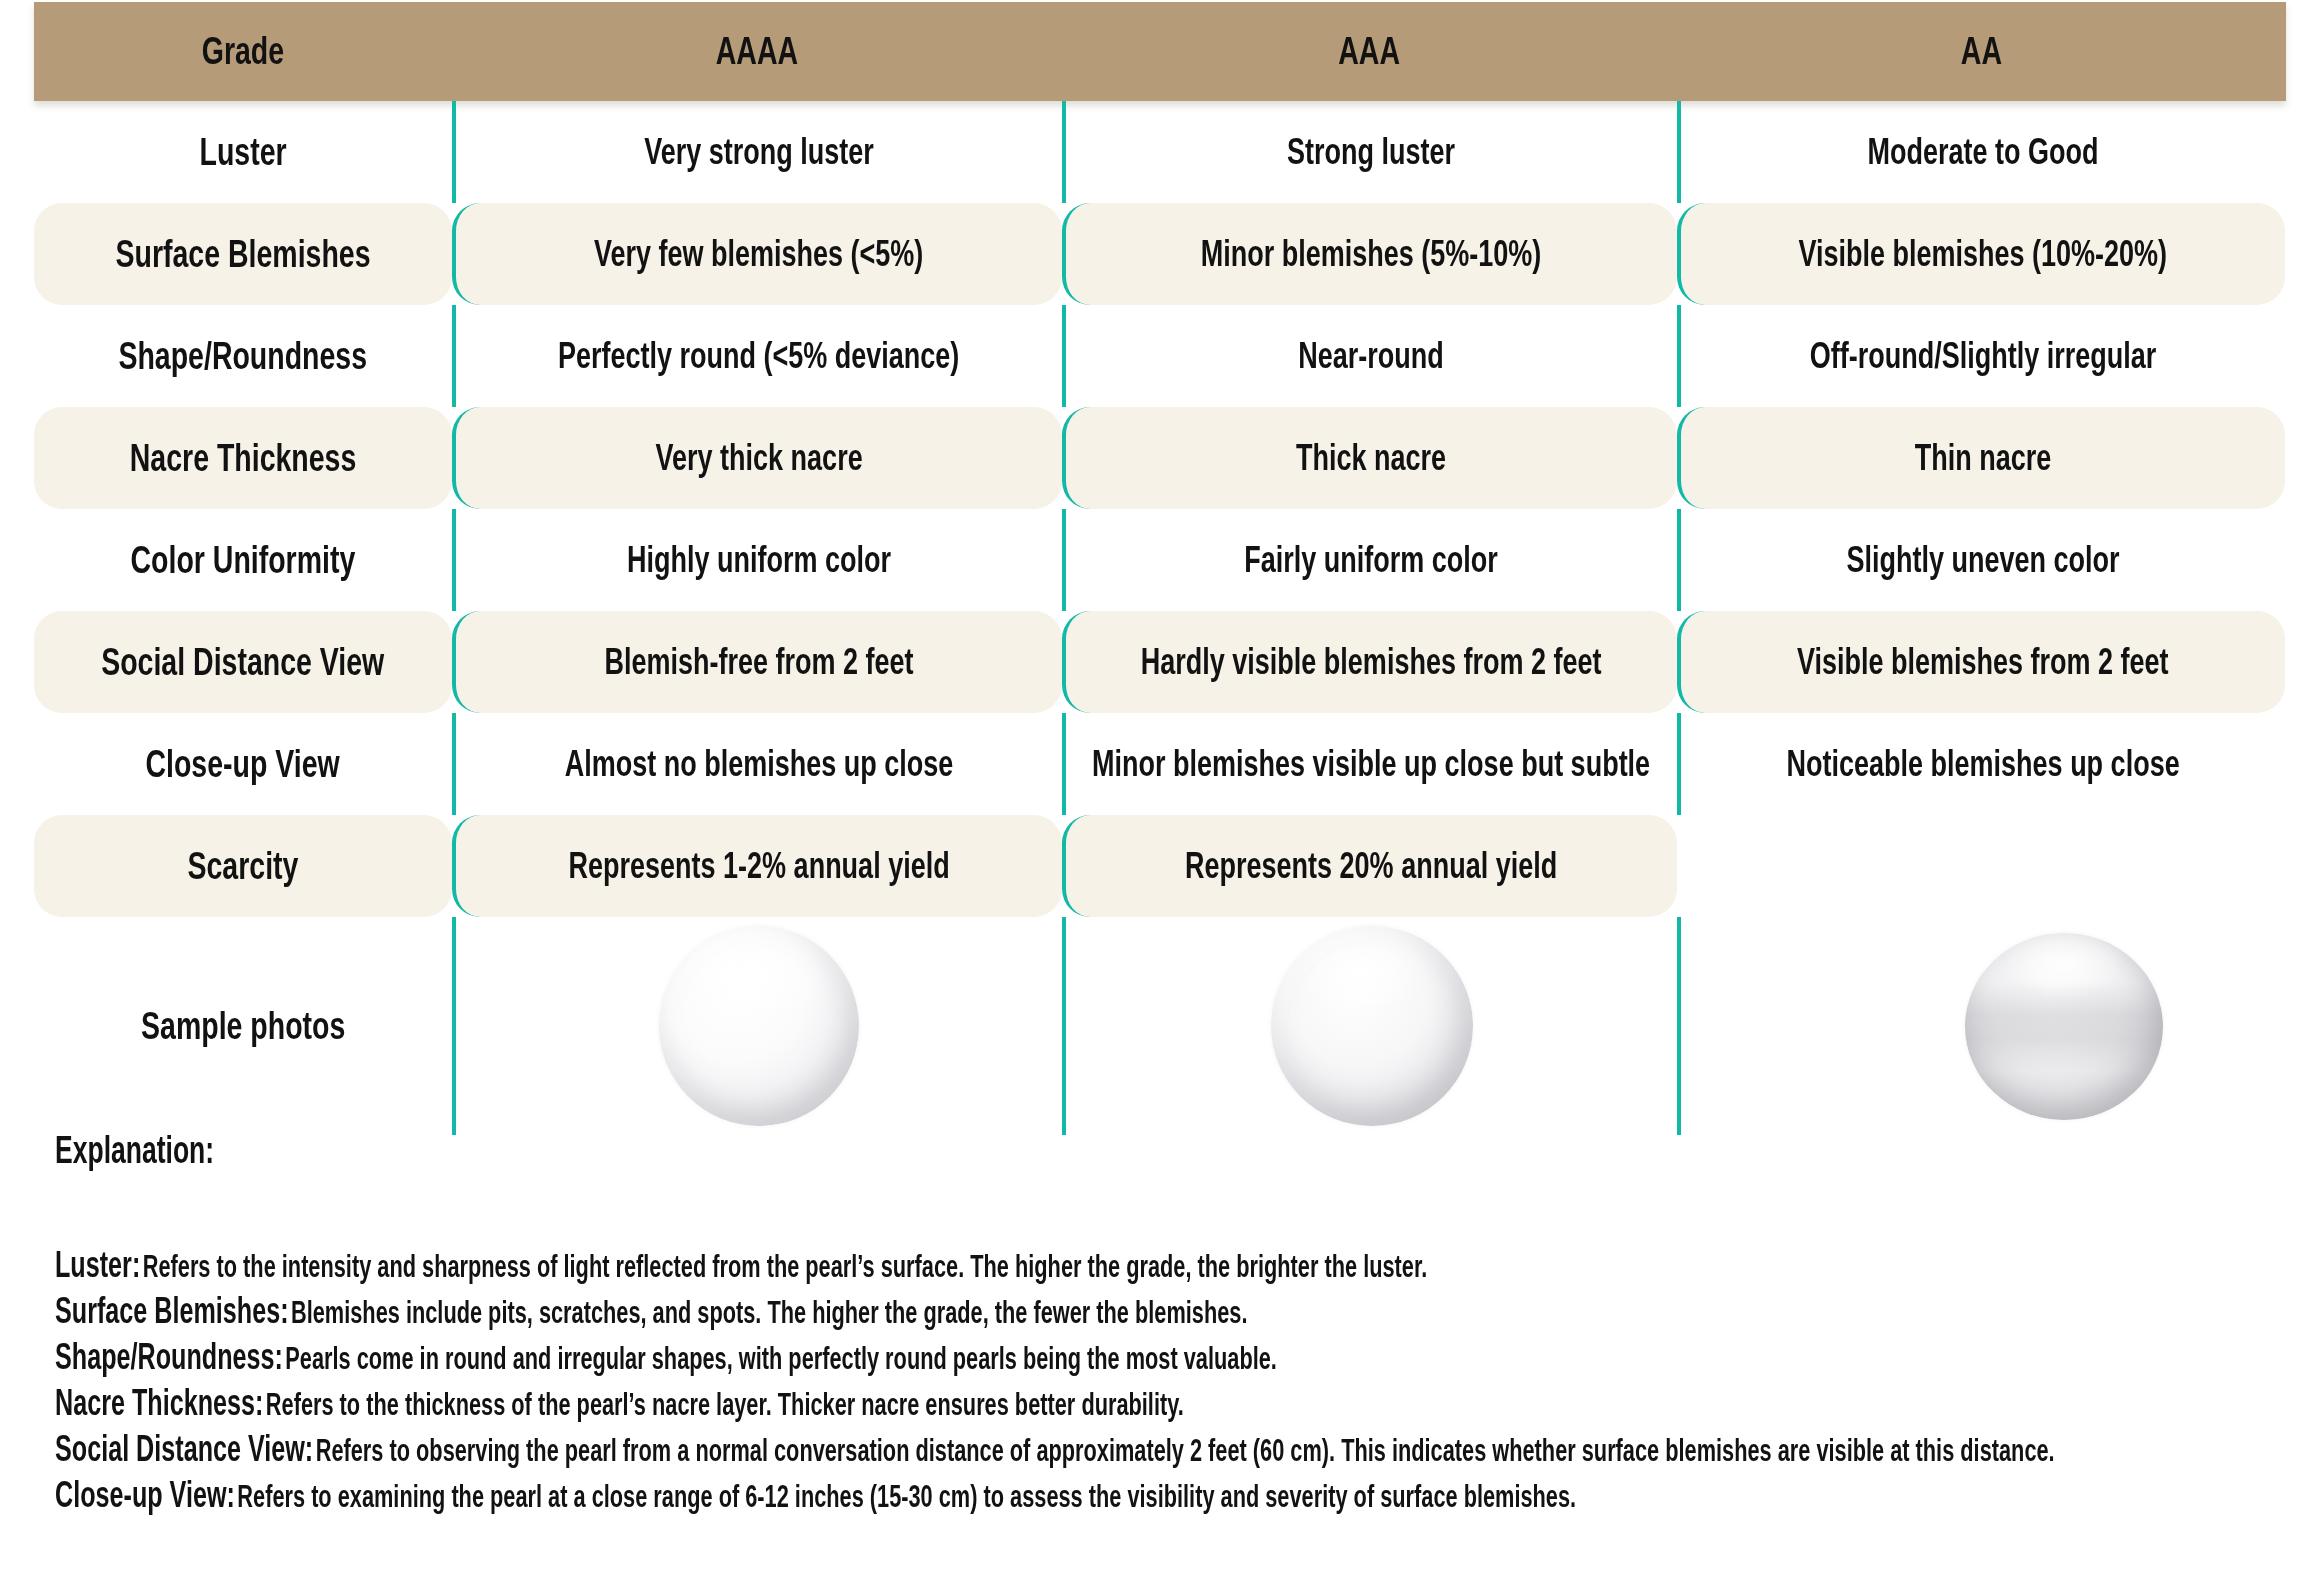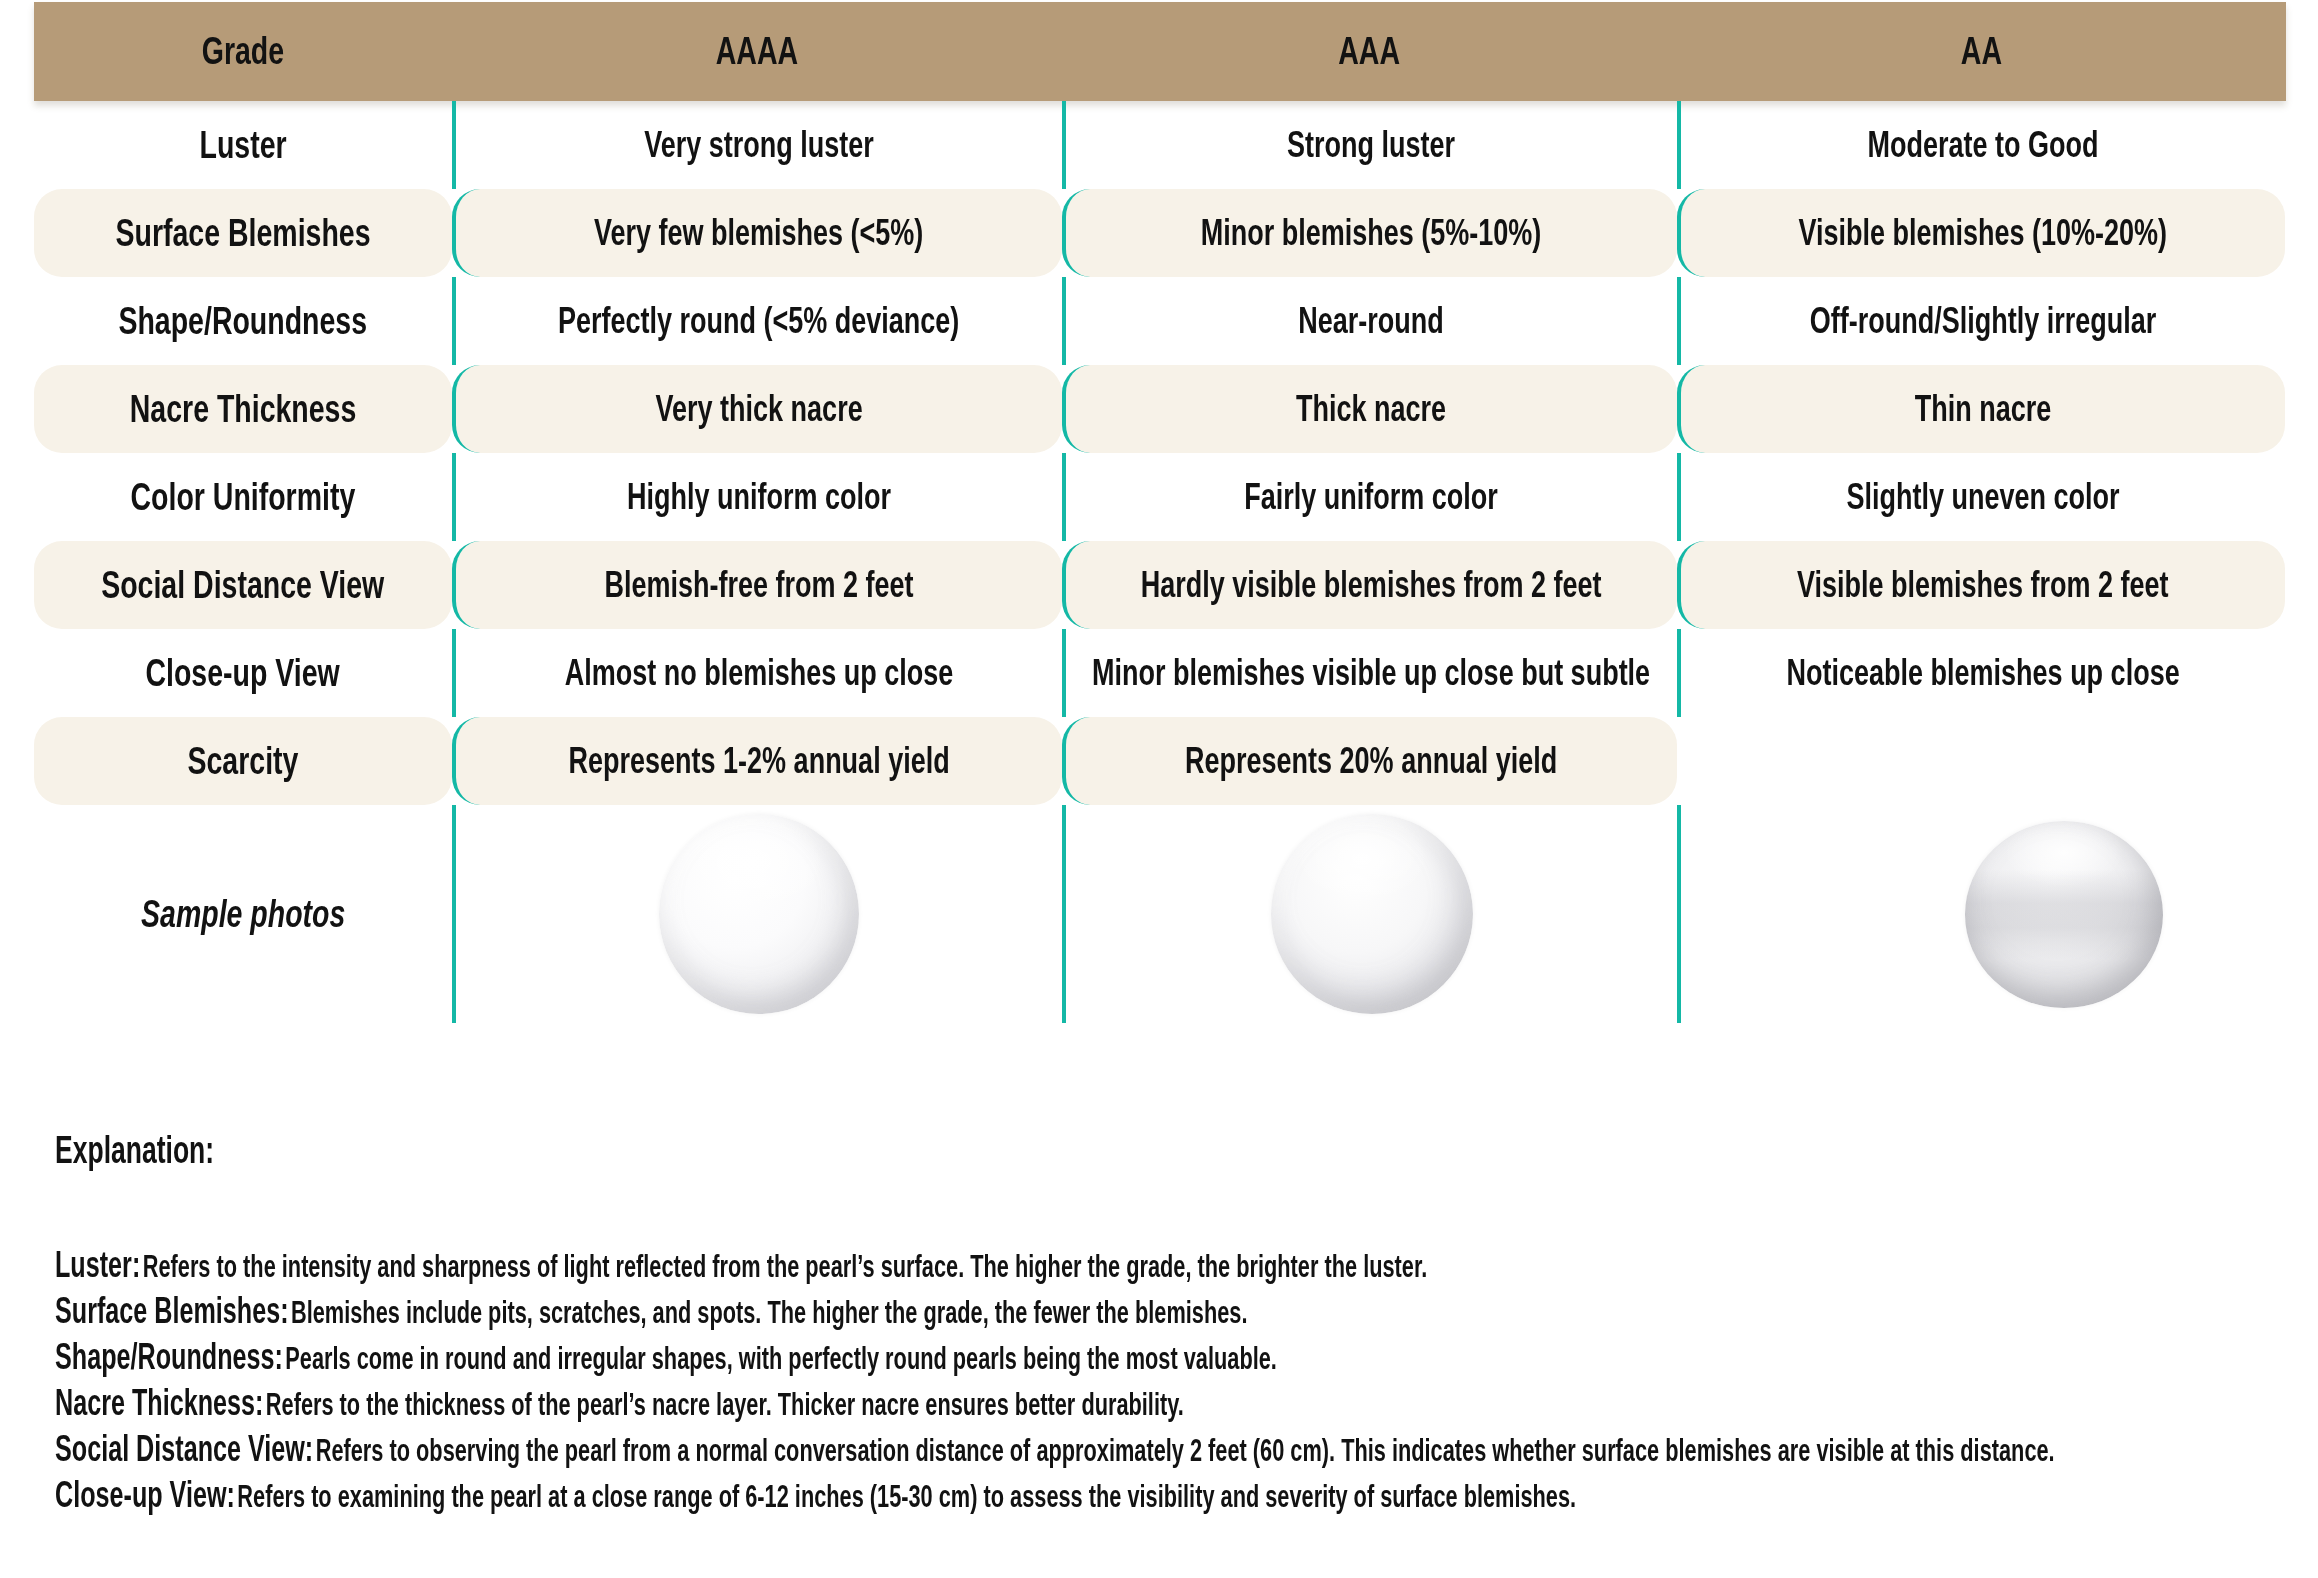--- a/index.html
+++ b/index.html
@@ -6,28 +6,28 @@
   body{
     width:2319px;height:1579px;position:relative;overflow:hidden;
     background:#ffffff;color:#121212;
     font-family:"Liberation Sans", sans-serif;font-weight:bold;
   }
   
   .cond{display:inline-block;transform:scaleX(0.75);transform-origin:50% 50%;white-space:nowrap;}
   .cond-left{display:inline-block;transform:scaleX(0.68);transform-origin:0 50%;white-space:nowrap;}
 
   .grade-table{position:absolute;left:34px;top:2px;width:2252px;}
-  .row{display:grid;grid-template-columns:418px 610px 615px 608px;height:88px;}
+  .row{display:grid;grid-template-columns:418px 610px 615px 608px;height:102px;}
   .cell{display:flex;align-items:center;justify-content:center;font-size:36px;}
   .cell + .cell{border-left:4px solid #14b8a6;}
   .label-cell{font-size:38px;}
   .header-row{height:99px;background:#B69B78;box-shadow:0 4.8px 6.5px rgba(90,75,55,0.18);}
   .header-row .cell{border-left:none;font-size:38px;}
   .stripe .cell{background:#F7F2E8;border-radius:28px;}
-  .photos-row{height:218px;font-style:italic;}
+  .photos-row{height:218px;}
 
   .pearl{border-radius:50%;}
   .pearl-bright{
     width:200px;height:200px;
     background:
       radial-gradient(ellipse 58% 42% at 47% 24%, rgba(255,255,255,1) 0%, rgba(255,255,255,0) 62%),
       radial-gradient(circle at 38% 32%, #ffffff 0%, #fbfbfc 38%, #f2f2f4 60%, #e7e7ea 79%, #dadadd 92%, #cfcfd3 100%);
     box-shadow: inset -8px -14.5px 29px rgba(150,150,158,0.35), inset 4.8px 6.5px 18px rgba(255,255,255,0.9), 0 0 4.8px rgba(0,0,0,0.05);
   }
   .pearl-mid{

